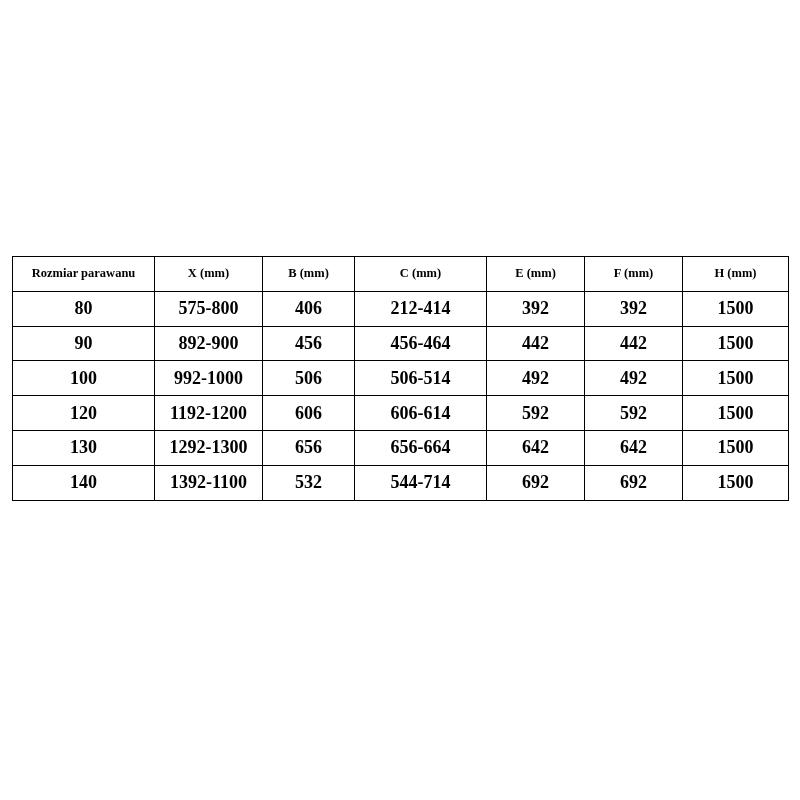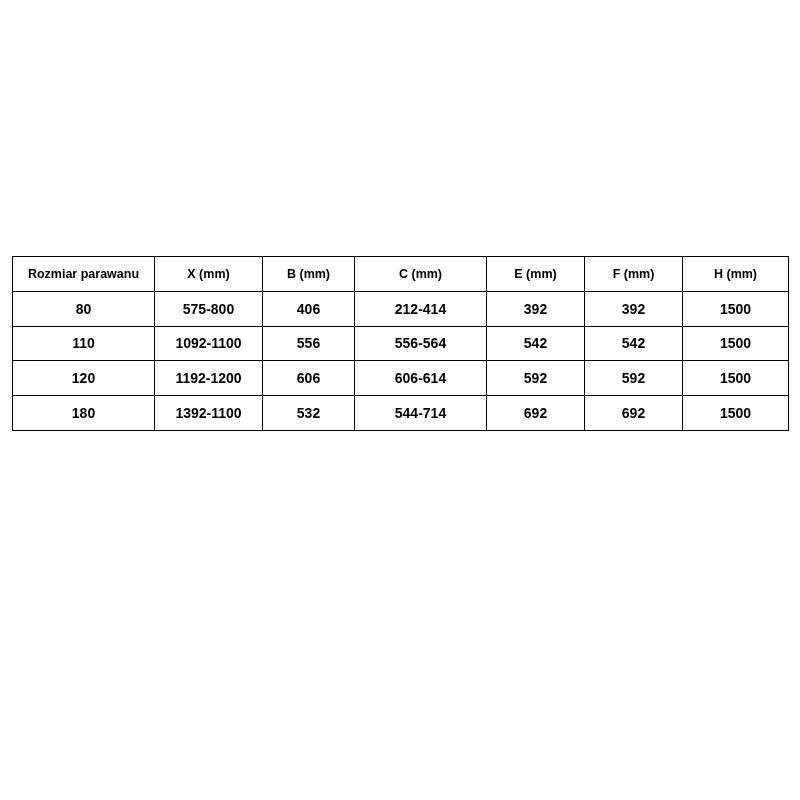--- a/index.html
+++ b/index.html
@@ -12,32 +12,33 @@
     height: 800px;
     font-family: "Liberation Sans", sans-serif;
     position: relative;
     overflow: hidden;
   }
   #table-wrap {
     position: absolute;
     left: 12px;
     top: 256px;
     width: 776px;
+    font-family: Liberation Serif, serif;
   }
   table.spec-table {
     border-collapse: collapse;
     width: 776px;
     table-layout: fixed;
   }
   table.spec-table th,
   table.spec-table td {
     border: 1px solid #000000;
     text-align: center;
     vertical-align: middle;
-    font-size: 14px;
+    font-size: 18px;
     font-weight: bold;
     color: #000000;
     height: 33.8px;
     padding: 0 2px;
     white-space: nowrap;
   }
   table.spec-table th {
     font-size: 12.5px;
   }
   
@@ -78,39 +79,57 @@
       <tr>
         <td>80</td>
         <td>575-800</td>
         <td>406</td>
         <td>212-414</td>
         <td>392</td>
         <td>392</td>
         <td>1500</td>
       </tr>
       <tr>
-        <td>110</td>
-        <td>1092-1100</td>
-        <td>556</td>
-        <td>556-564</td>
-        <td>542</td>
-        <td>542</td>
+        <td>90</td>
+        <td>892-900</td>
+        <td>456</td>
+        <td>456-464</td>
+        <td>442</td>
+        <td>442</td>
+        <td>1500</td>
+      </tr>
+      <tr>
+        <td>100</td>
+        <td>992-1000</td>
+        <td>506</td>
+        <td>506-514</td>
+        <td>492</td>
+        <td>492</td>
         <td>1500</td>
       </tr>
       <tr>
         <td>120</td>
         <td>1192-1200</td>
         <td>606</td>
         <td>606-614</td>
         <td>592</td>
         <td>592</td>
         <td>1500</td>
       </tr>
       <tr>
-        <td>180</td>
+        <td>130</td>
+        <td>1292-1300</td>
+        <td>656</td>
+        <td>656-664</td>
+        <td>642</td>
+        <td>642</td>
+        <td>1500</td>
+      </tr>
+      <tr>
+        <td>140</td>
         <td>1392-1100</td>
         <td>532</td>
         <td>544-714</td>
         <td>692</td>
         <td>692</td>
         <td>1500</td>
       </tr>
     </tbody>
   </table>
 </div>

